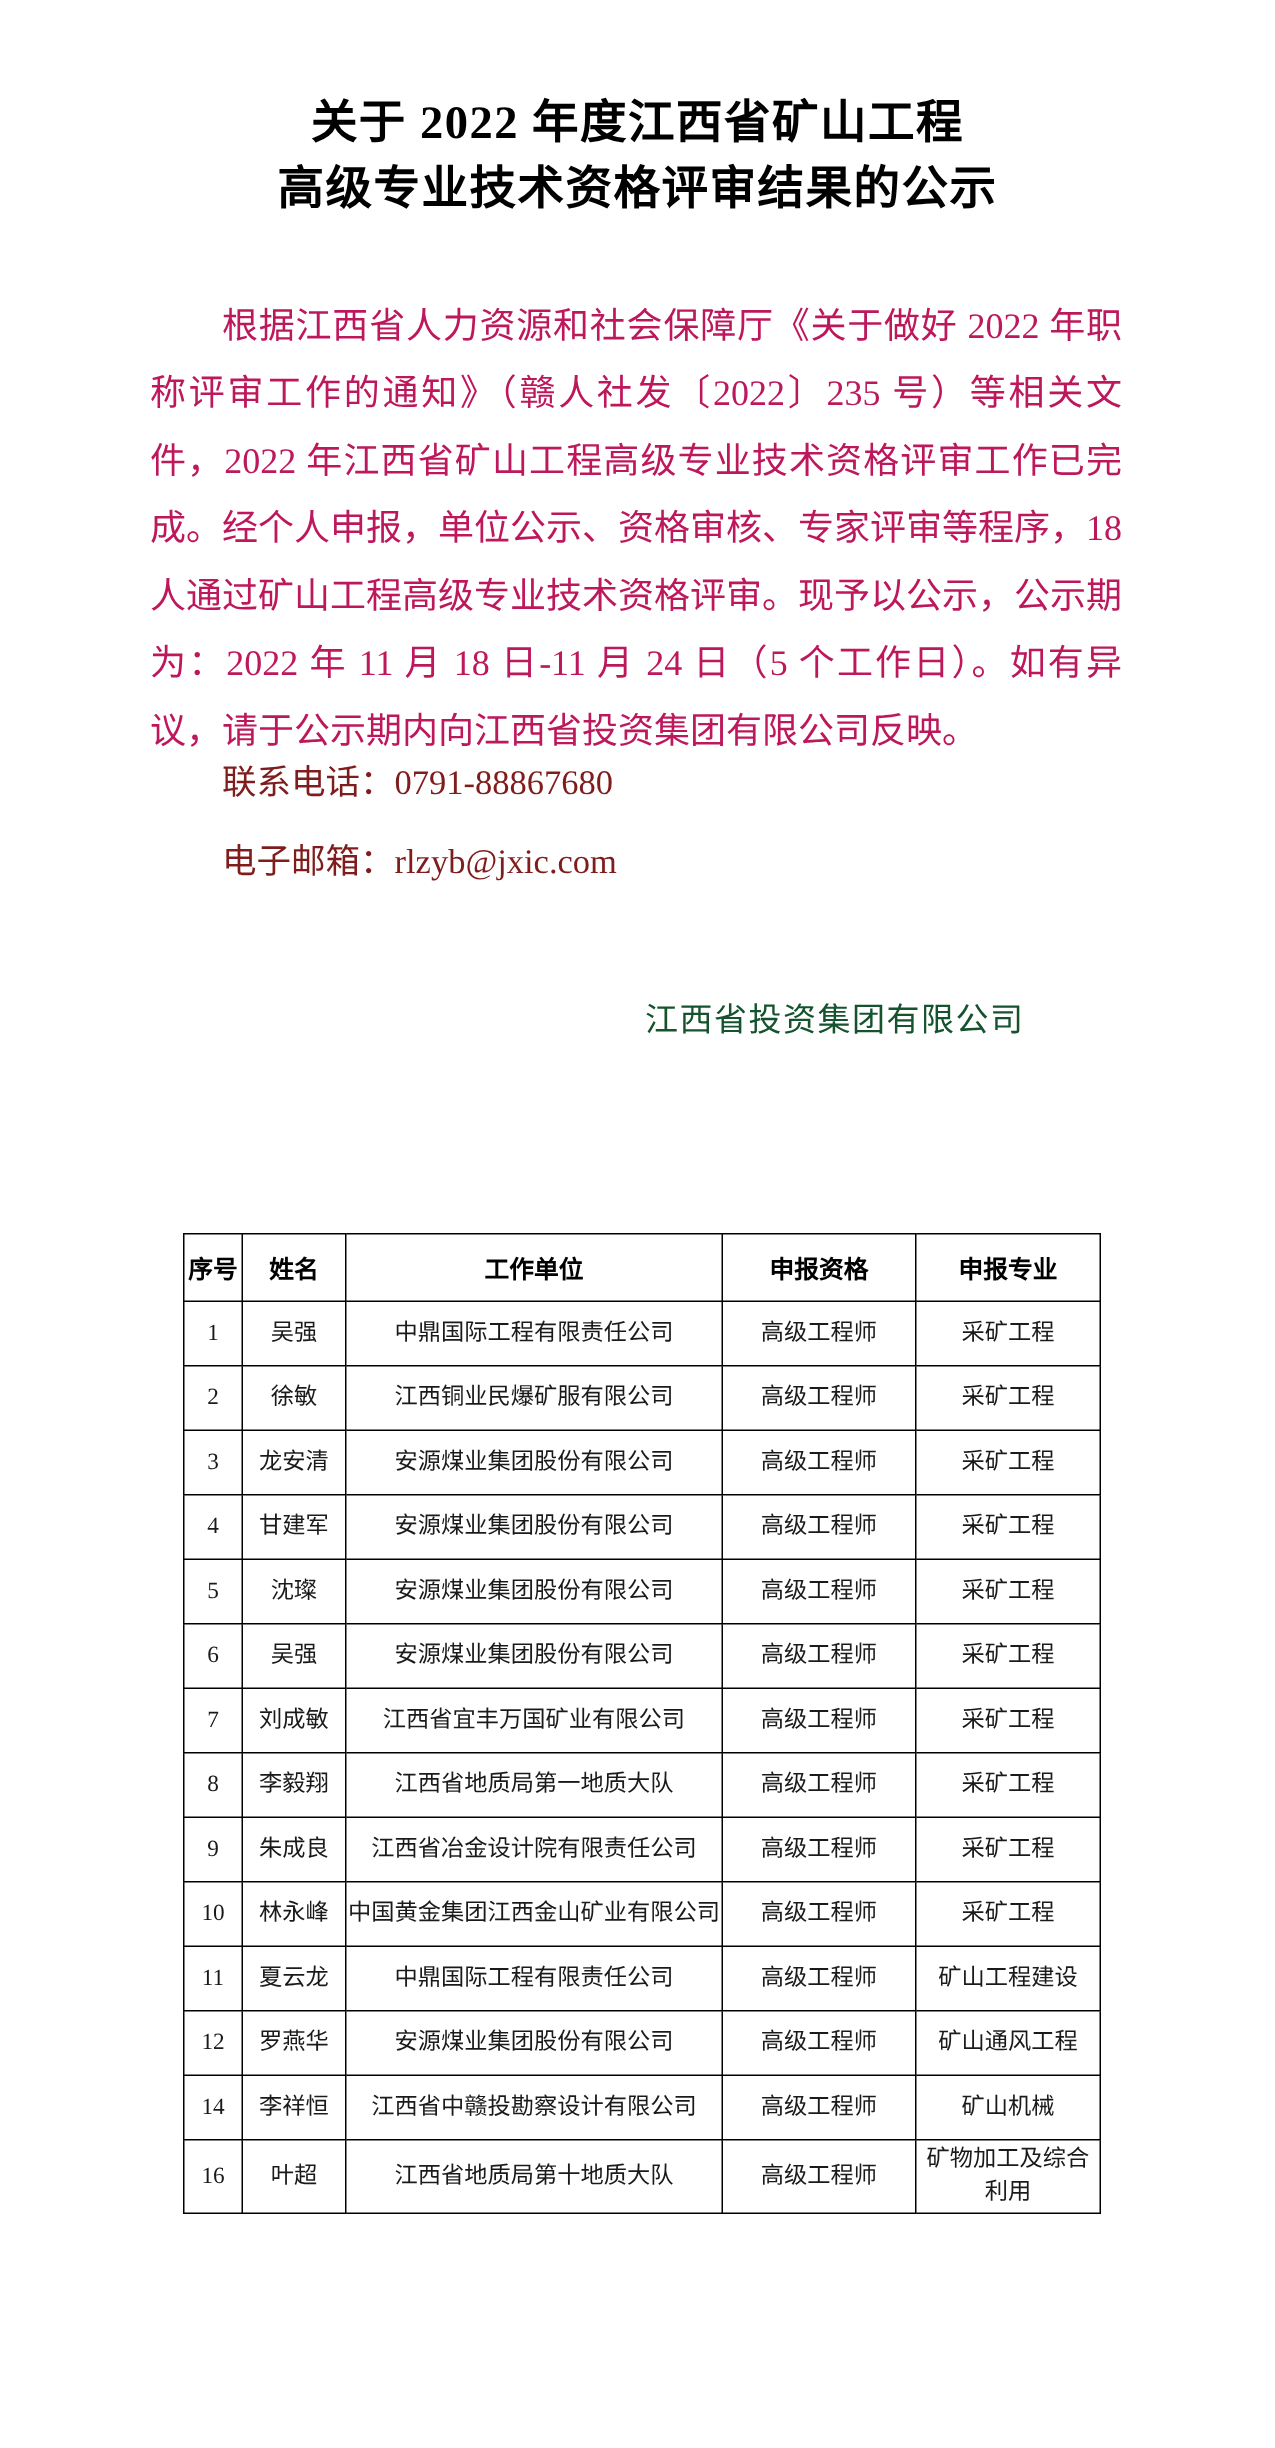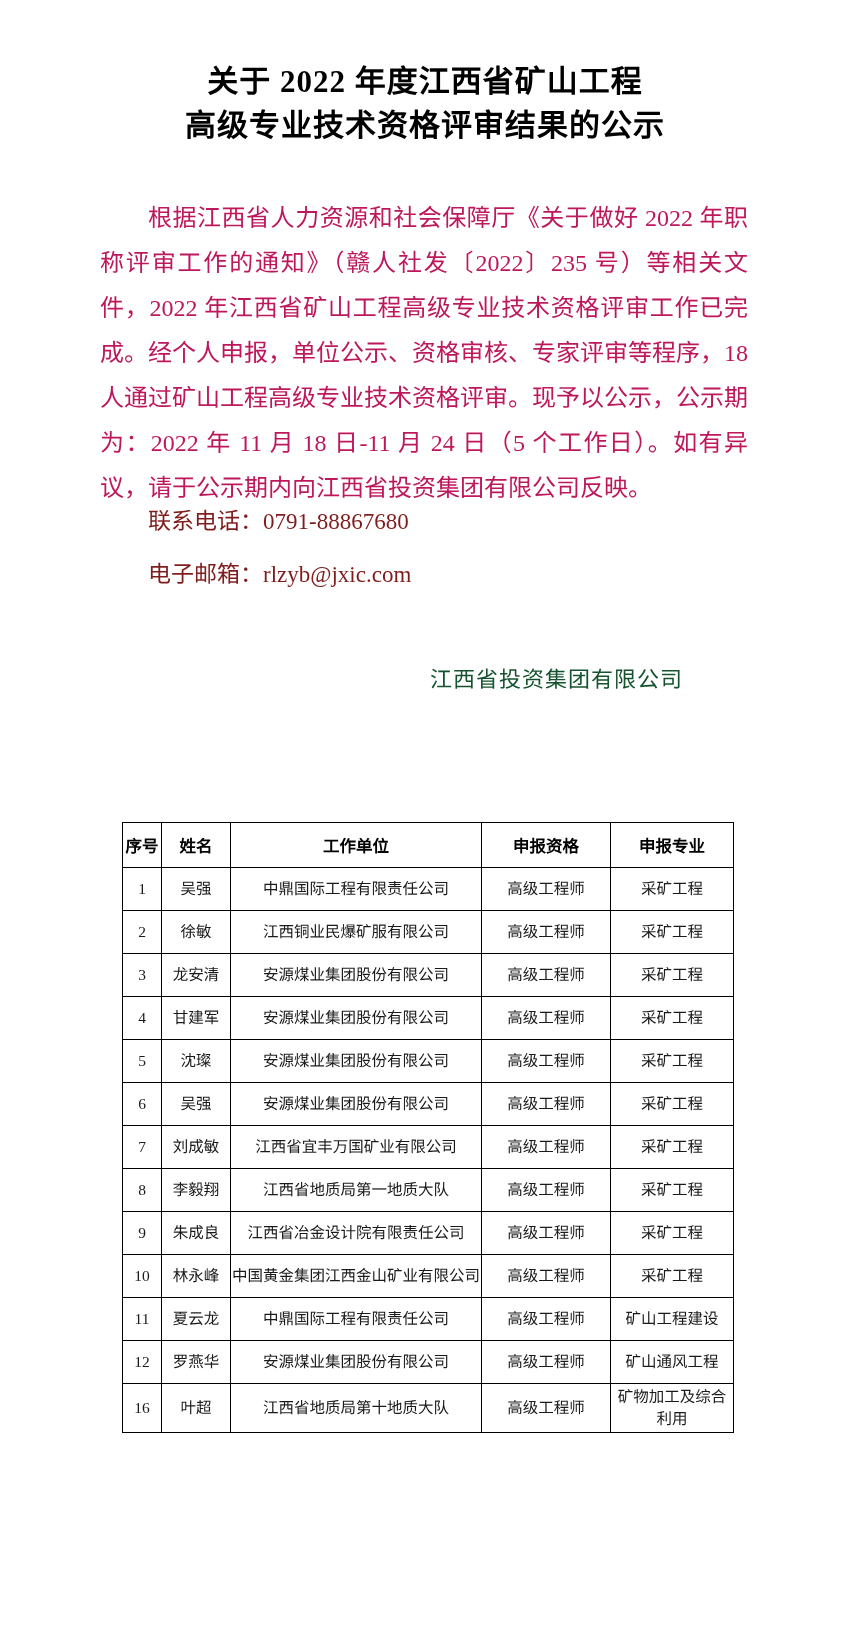--- a/index.html
+++ b/index.html
@@ -215,20 +215,27 @@
     <td>矿山工程建设</td>
   </tr>
         <tr>
     <td>12</td>
     <td>罗燕华</td>
     <td>安源煤业集团股份有限公司</td>
     <td>高级工程师</td>
     <td>矿山通风工程</td>
   </tr>
         <tr>
+    <td>14</td>
+    <td>李祥恒</td>
+    <td>江西省中赣投勘察设计有限公司</td>
+    <td>高级工程师</td>
+    <td>矿山机械</td>
+  </tr>
+        <tr>
     <td>16</td>
     <td>叶超</td>
     <td>江西省地质局第十地质大队</td>
     <td>高级工程师</td>
     <td>矿物加工及综合利用</td>
   </tr>
       </tbody>
   </table>
 
 </div>

